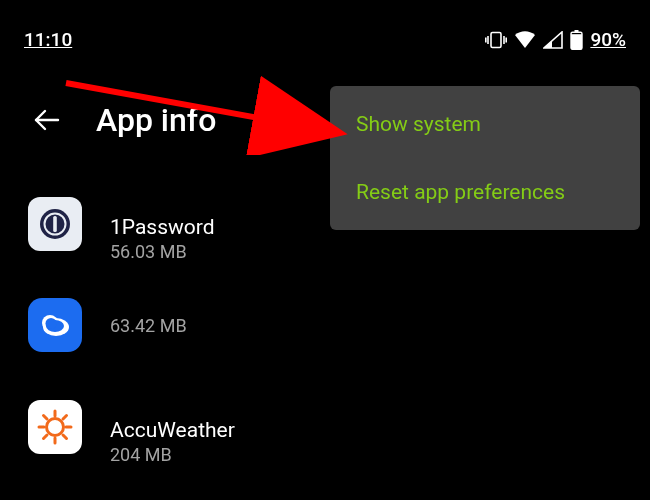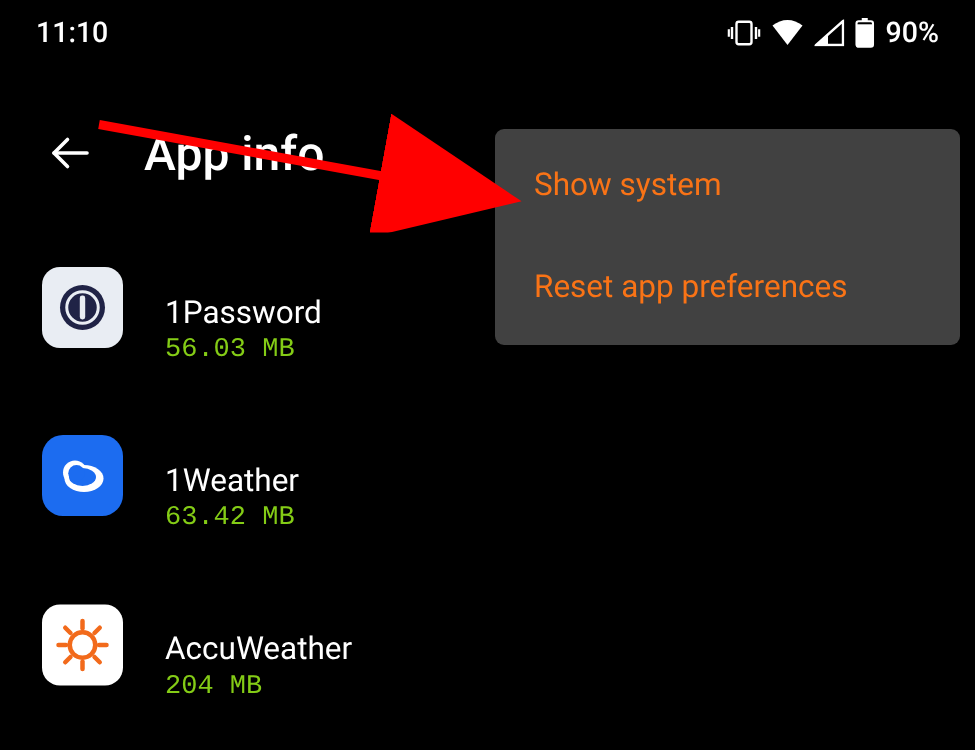--- a/index.html
+++ b/index.html
@@ -9,23 +9,24 @@
       background: #000;
       color: #fff;
       font-family: Roboto, -apple-system, "Segoe UI", Arial, sans-serif;
       position: relative;
       overflow: hidden;
     }
     .status-bar {
       display: flex;
       justify-content: space-between;
       align-items: center;
-      padding: 10px 24px 10px;
+      padding: 28px 24px 10px;
       font-size: 19px;
       font-weight: 500;
+      text-decoration: underline;
     }
     .status-right {
       display: flex;
       align-items: center;
       gap: 7px;
     }
     .status-right span { display: inline-flex; align-items: center; }
     .header {
       display: flex;
       align-items: center;
@@ -57,21 +58,21 @@
       width: 54px;
       height: 54px;
       border-radius: 12px;
       display: inline-flex;
       align-items: center;
       justify-content: center;
       flex-shrink: 0;
     }
     .app-text { display: flex; flex-direction: column; gap: 2px; }
     .app-name { font-size: 21px; font-weight: 400; color: #fff; margin-top: 30px; }
-    .app-size { font-size: 18px; color: #84cc16; font-family: Liberation Mono, monospace; }
+    .app-size { font-size: 18px; color: #a3a3a3; }
 
     
     .ic-1password { background: #e9edf3; }
     
     .ic-1weather { background: #1c6cf0; border-radius: 14px; }
     
     .ic-accuweather { background: #fff; }
 
     
     .menu {
@@ -80,21 +81,21 @@
       right: 10px;
       width: 310px;
       background: #414141;
       border-radius: 6px;
       box-shadow: 0 6px 14px rgba(0,0,0,.55);
       padding: 4px 0;
     }
     .menu-item {
       padding: 22px 26px;
       font-size: 21px;
-      color: #f97316;
+      color: #84cc16;
       cursor: pointer;
     }
 
     
     .anno-arrow {
       position: absolute;
       top: 75px;
       left: 62px;
       pointer-events: none;
     }
@@ -171,21 +172,20 @@
   <div class="app-row">
     <span class="app-icon ic-1weather">
       <svg width="40" height="40" viewBox="0 0 40 40">
         <ellipse cx="21" cy="22" rx="13" ry="9" fill="#fff"></ellipse>
         <circle cx="15" cy="18" r="8" fill="#fff"></circle>
         <ellipse cx="20" cy="21" rx="9" ry="6" fill="#1c6cf0"></ellipse>
         <circle cx="16" cy="18.5" r="5.5" fill="#1c6cf0"></circle>
       </svg>
     </span>
     <div class="app-text">
-      <span class="app-name">1Weather</span>
       <span class="app-size">63.42 MB</span>
     </div>
   </div>
 
   <div class="app-row" style="padding-bottom:0;">
     <span class="app-icon ic-accuweather">
       <svg width="40" height="40" viewBox="0 0 40 40">
         <circle cx="20" cy="20" r="8.5" fill="none" stroke="#f26a1b" stroke-width="3"></circle>
         <g stroke="#f26a1b" stroke-width="3" stroke-linecap="round">
           <line x1="20" y1="4" x2="20" y2="9"></line>

